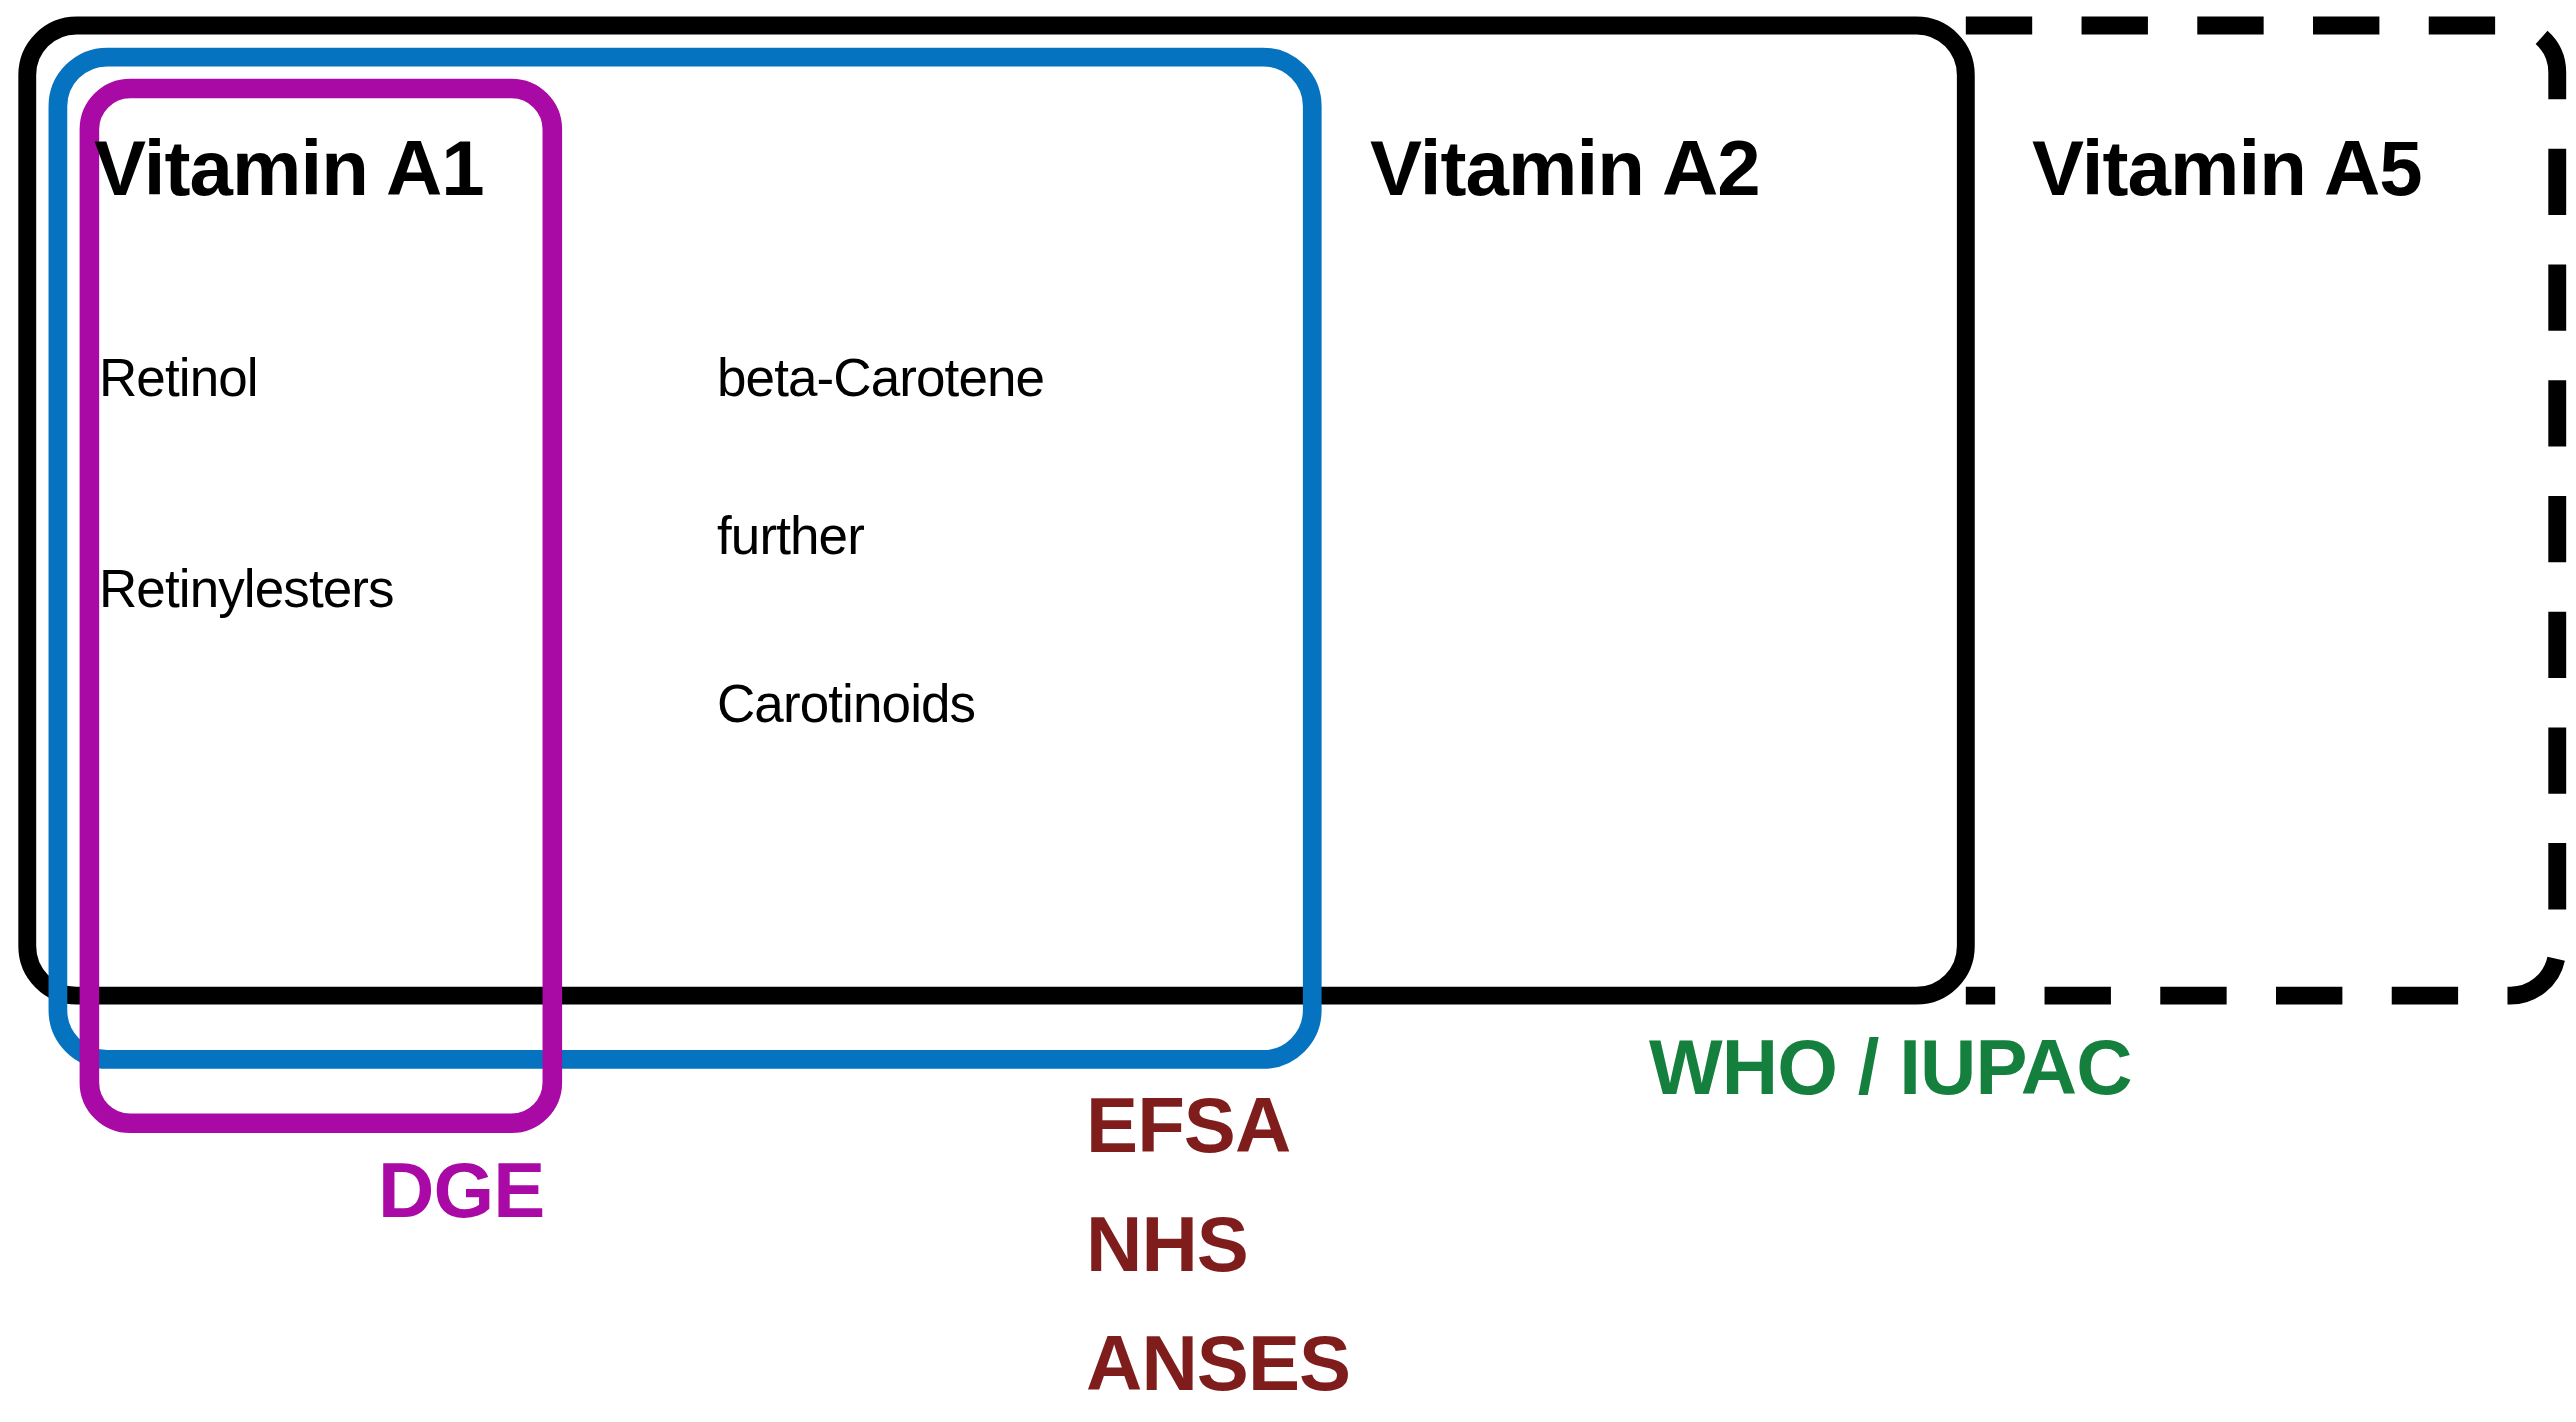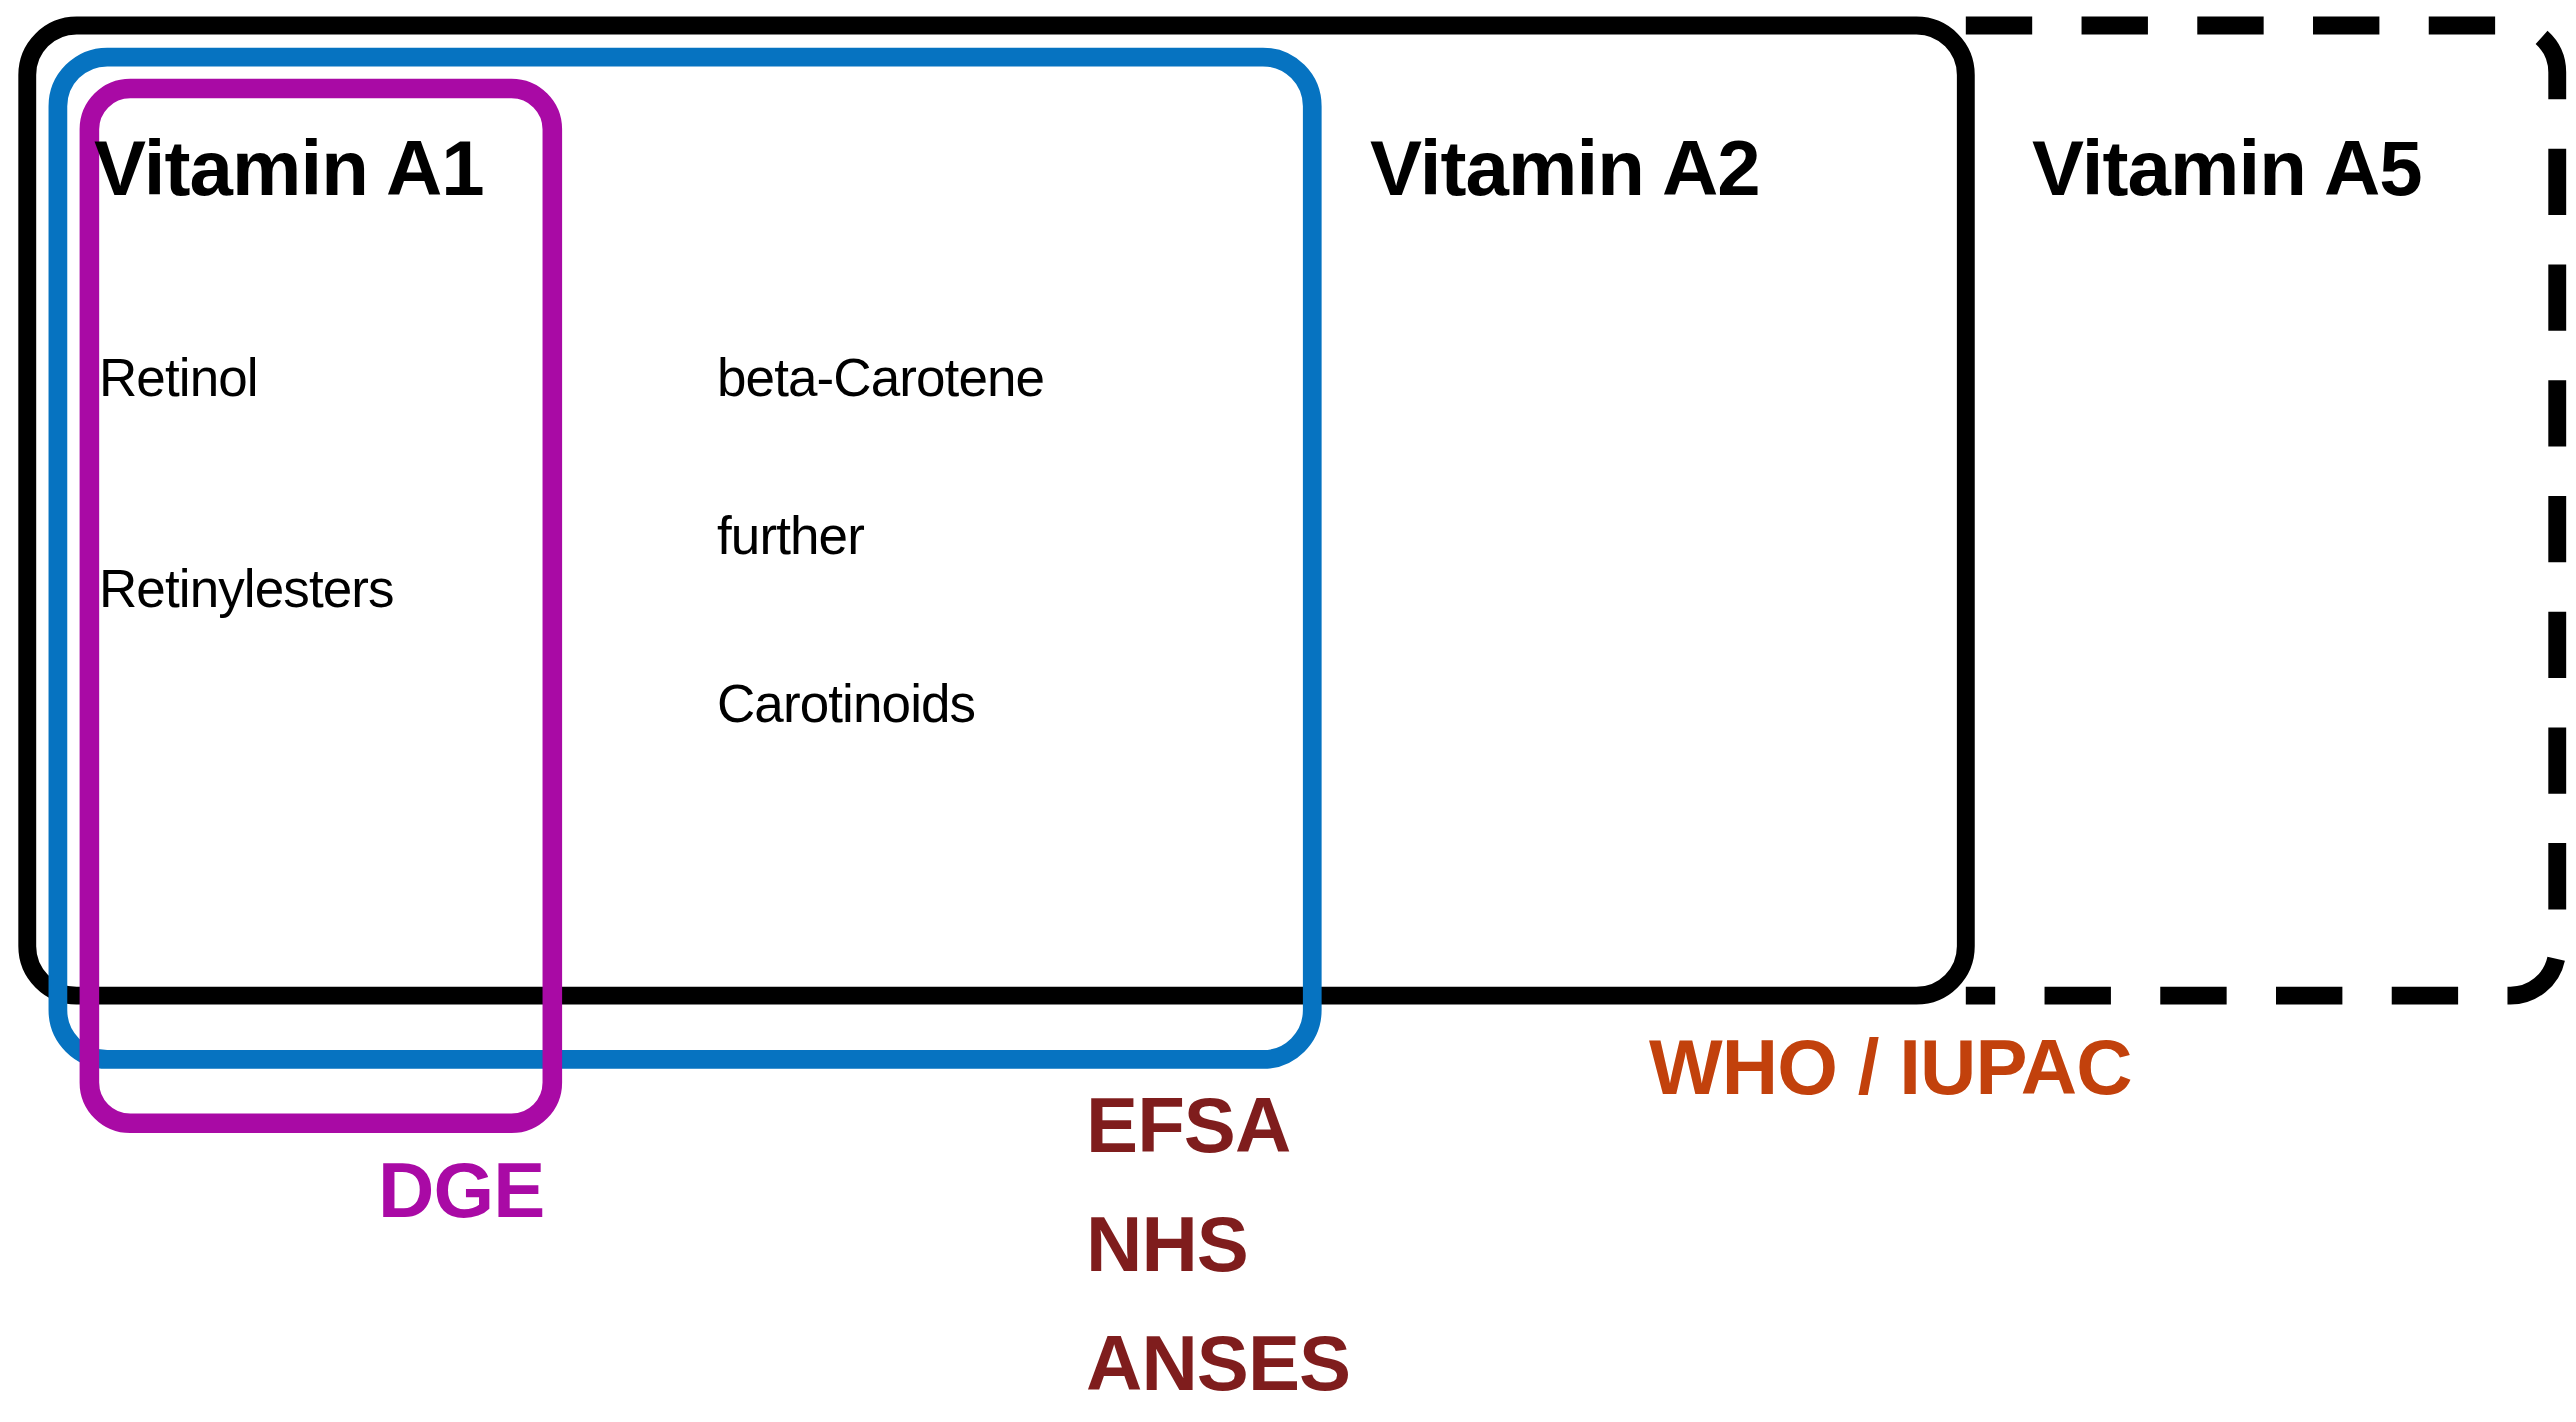--- a/index.html
+++ b/index.html
@@ -42,21 +42,21 @@
     font-size: 53px;
     letter-spacing: -0.9px;
   }
   .org {
     font-weight: bold;
     font-size: 78px;
     letter-spacing: -0.9px;
   }
   .org-blue { color: #7f1d1d; }
   .org-magenta { color: #A90AA5; }
-  .org-black { color: #c2410c; }
+  .org-black { color: #15803d; }
 </style>
 </head>
 <body>
 
 <div id="stage">
 
   <svg class="frames" viewBox="0 0 3027 1671" xmlns="http://www.w3.org/2000/svg">
 
     <path d="M 2310 30
              L 2950 30

